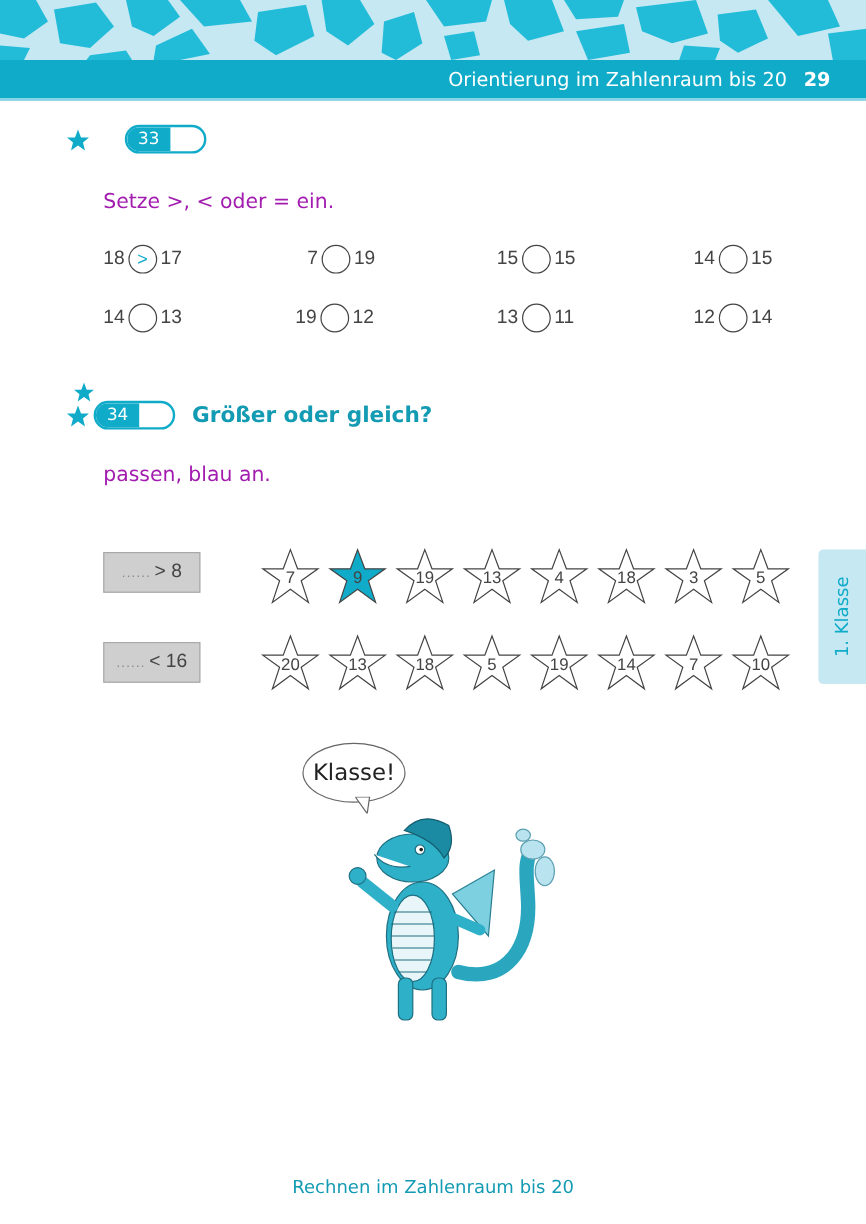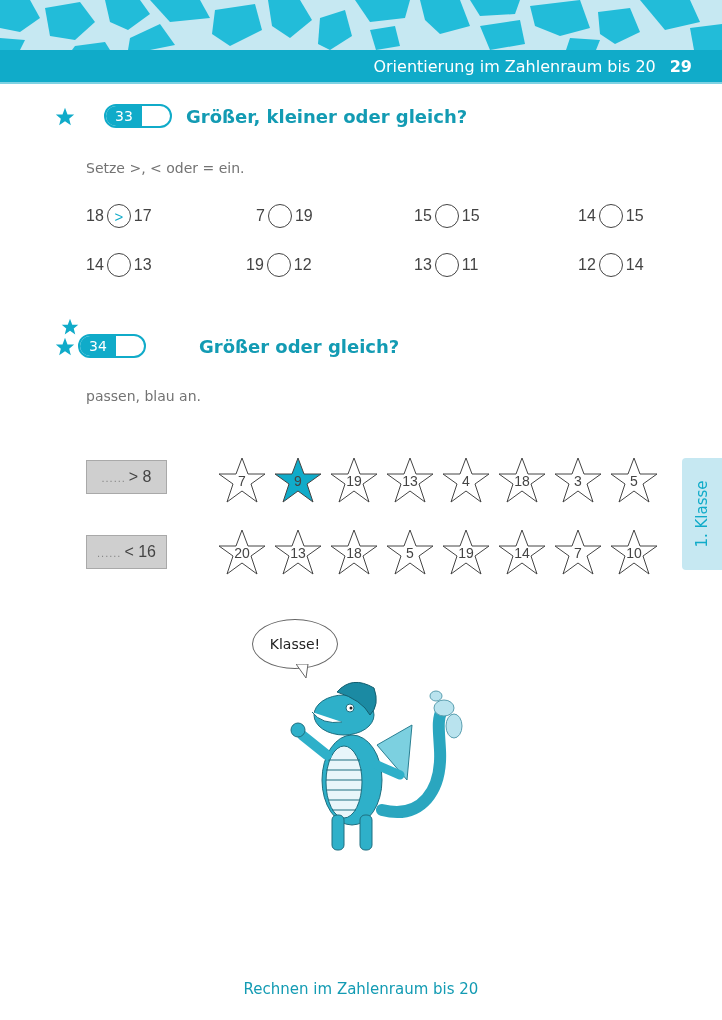--- a/index.html
+++ b/index.html
@@ -19,21 +19,21 @@
 
   .task-head { position: absolute; display: flex; align-items: center; }
   .task-badge {
     display: inline-flex; align-items: center; width: 68px; height: 24px;
     border: 2px solid #10abc9; border-radius: 12px; box-sizing: border-box; overflow: hidden; background: #fff;
   }
   .task-badge .num { background: #10abc9; color: #fff; font-size: 14px; height: 100%; width: 36px; display:flex; align-items:center; justify-content:center; }
   .task-title { color: #139bb3; font-weight: bold; font-size: 18px; margin-left: 14px; }
   .stars { position: absolute; }
 
-  .instr { position: absolute; left: 86px; font-size: 14px; line-height: 24px; color: #737373; }
+  .instr { position: absolute; left: 86px; font-size: 17px; line-height: 24px; color: #a21caf; }
 
   .cmp-grid { position: absolute; left: 86px; top: 204px; width: 580px; }
   .cmp { position: absolute; display: flex; align-items: center; font-size: 16px; color: #444; font-family: "Liberation Sans", sans-serif; }
   .cmp .circle {
     width: 24px; height: 24px; border: 1.2px solid #444; border-radius: 50%;
     margin: 0 3px; display: inline-flex; align-items: center; justify-content: center;
     color: #10abc9; font-size: 15px; box-sizing: border-box;
   }
 
   .cond-box {
@@ -56,21 +56,21 @@
     border-radius: 4px 0 0 4px;
   }
   .side-tab .txt {
     position: absolute; left: 50%; top: 50%; transform: translate(-50%,-50%) rotate(-90deg);
     white-space: nowrap; color: #10abc9; font-size: 15px;
   }
 
   .bubble {
     position: absolute; left: 252px; top: 619px; width: 86px; height: 50px;
     border: 1px solid #666; border-radius: 50%; box-sizing: border-box;
-    display: flex; align-items: center; justify-content: center; font-size: 14px; color: #222; background: #fff;
+    display: flex; align-items: center; justify-content: center; font-size: 19px; color: #222; background: #fff;
   }
   .dragon { position: absolute; left: 282px; top: 670px; }
 
   .footer { position: absolute; left: 0; top: 980px; width: 722px; text-align: center; color: #139bb3; font-size: 15px; }
 </style>
 </head>
 <body>
 
 <div class="pattern">
   <svg width="722" height="50" viewBox="0 0 722 50">
@@ -104,21 +104,20 @@
 </div>
 <div class="header-line"></div>
 
 <svg class="stars" style="left:55px; top:107px;" width="20" height="20" viewBox="0 0 24 24">
   <polygon points="12,1 15,9 23,9 17,14 19,22 12,17 5,22 7,14 1,9 9,9" fill="#10abc9"></polygon>
 </svg>
 <div class="task-head" style="left:78px; top:104px;margin-left:26px;">
   <div class="task-badge">
     <span class="num">33</span>
   </div>
-  <span class="task-title">Größer, kleiner oder gleich?</span>
 </div>
 <div class="instr" style="top:156px;">Setze &gt;, &lt; oder = ein.</div>
 
 <div class="cmp-grid">
   <div class="cmp" style="left:0; top:0;">
     <span>18</span>
     <span class="circle">&gt;</span>
     <span>17</span>
   </div>
   <div class="cmp" style="left:170px; top:0;">
@@ -157,21 +156,21 @@
     <span>14</span>
   </div>
 </div>
 
 <svg class="stars" style="left:61px; top:318px;" width="18" height="18" viewBox="0 0 24 24">
   <polygon points="12,1 15,9 23,9 17,14 19,22 12,17 5,22 7,14 1,9 9,9" fill="#10abc9"></polygon>
 </svg>
 <svg class="stars" style="left:55px; top:337px;" width="20" height="20" viewBox="0 0 24 24">
   <polygon points="12,1 15,9 23,9 17,14 19,22 12,17 5,22 7,14 1,9 9,9" fill="#10abc9"></polygon>
 </svg>
-<div class="task-head" style="left:78px; top:334px;gap:39px;">
+<div class="task-head" style="left:78px; top:334px;">
   <div class="task-badge">
     <span class="num">34</span>
   </div>
   <span class="task-title">Größer oder gleich?</span>
 </div>
 <div class="instr" style="top:384px;">
   <div>passen, blau an.</div>
 </div>
 
 <div class="cond-box" style="top:460px;">

